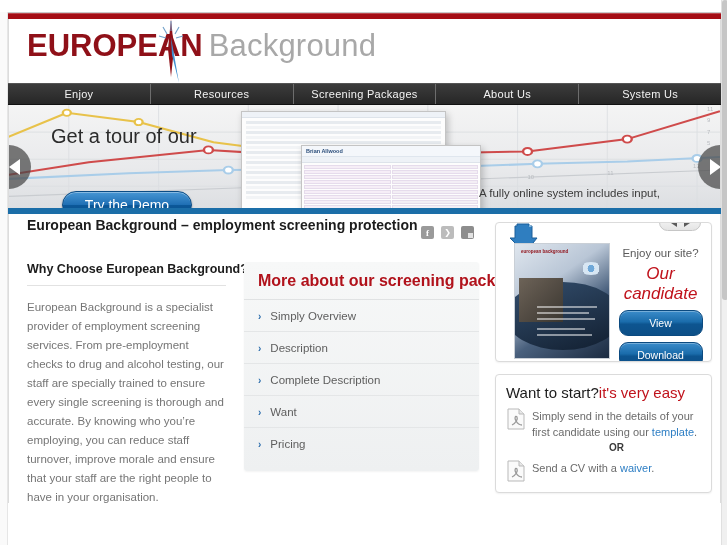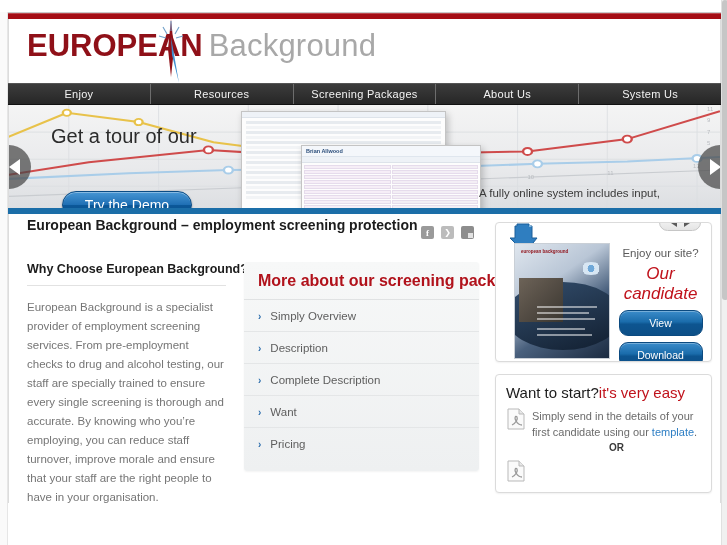--- a/index.html
+++ b/index.html
@@ -524,20 +524,23 @@
         </div>
 
         <div class="or">OR</div>
 
         <div class="start-row">
           <svg class="pdf-ico" viewBox="0 0 20 22">
             <path d="M2 1 h11 l5 5 v15 H2 z" fill="#fafafa" stroke="#b9b9b9"></path>
             <path d="M13 1 v5 h5" fill="#e8e8e8" stroke="#b9b9b9"></path>
             <path d="M6 17 c4-2 6-6 5-8 c-1.5-2-3 1 -1 4 c1.5 2.5 4 4 6 4" fill="none" stroke="#9a9a9a" stroke-width="1.3"></path>
           </svg>
+          <div class="start-txt">
+            <span>Send a CV with a </span><span class="lnk">waiver</span><span>.</span>
+          </div>
         </div>
       </div>
 
     </div>
   </div>
 
   <div class="scrollbar">
     <div class="scrollthumb"></div>
   </div>
 

